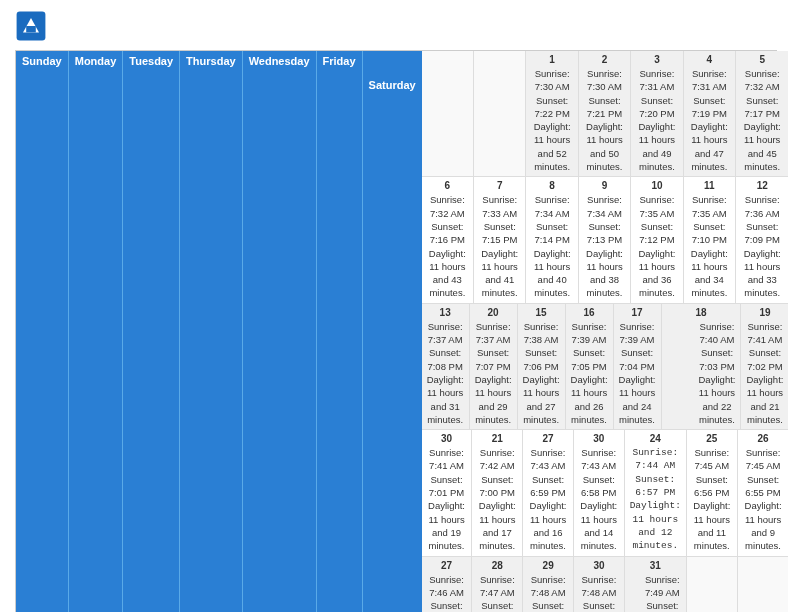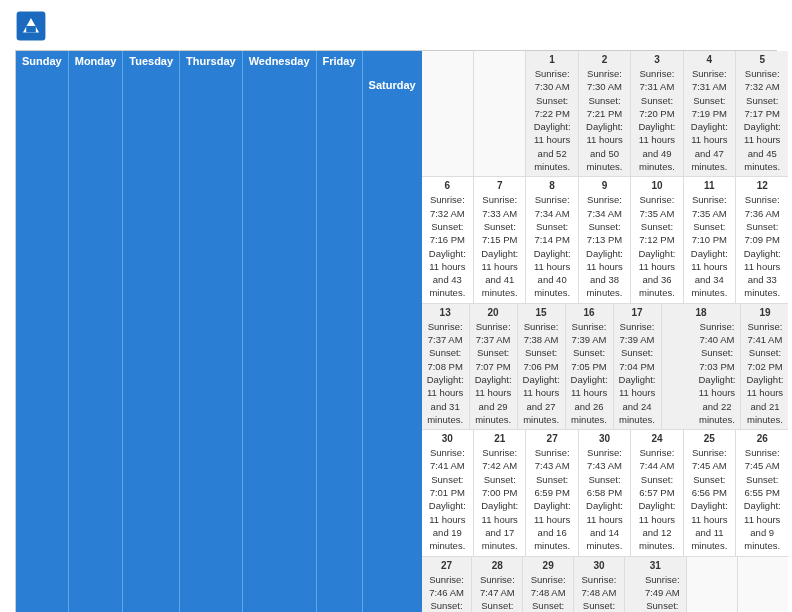--- a/index.html
+++ b/index.html
@@ -279,21 +279,21 @@
 Daylight: 11 hours and 16 minutes.</div>
           </div>
           <div class="cal-cell">
             <div class="day-num">30</div>
             <div class="day-info" style="white-space: pre-line;">Sunrise: 7:43 AM
 Sunset: 6:58 PM
 Daylight: 11 hours and 14 minutes.</div>
           </div>
           <div class="cal-cell">
             <div class="day-num">24</div>
-            <div class="day-info" style="white-space: pre-line;">Sunrise: 7:44 AM
+            <div class="day-info" style="white-space: pre-line; font-family: Liberation Mono, monospace;">Sunrise: 7:44 AM
 Sunset: 6:57 PM
 Daylight: 11 hours and 12 minutes.</div>
           </div>
           <div class="cal-cell">
             <div class="day-num">25</div>
             <div class="day-info" style="white-space: pre-line;">Sunrise: 7:45 AM
 Sunset: 6:56 PM
 Daylight: 11 hours and 11 minutes.</div>
           </div>
           <div class="cal-cell">

